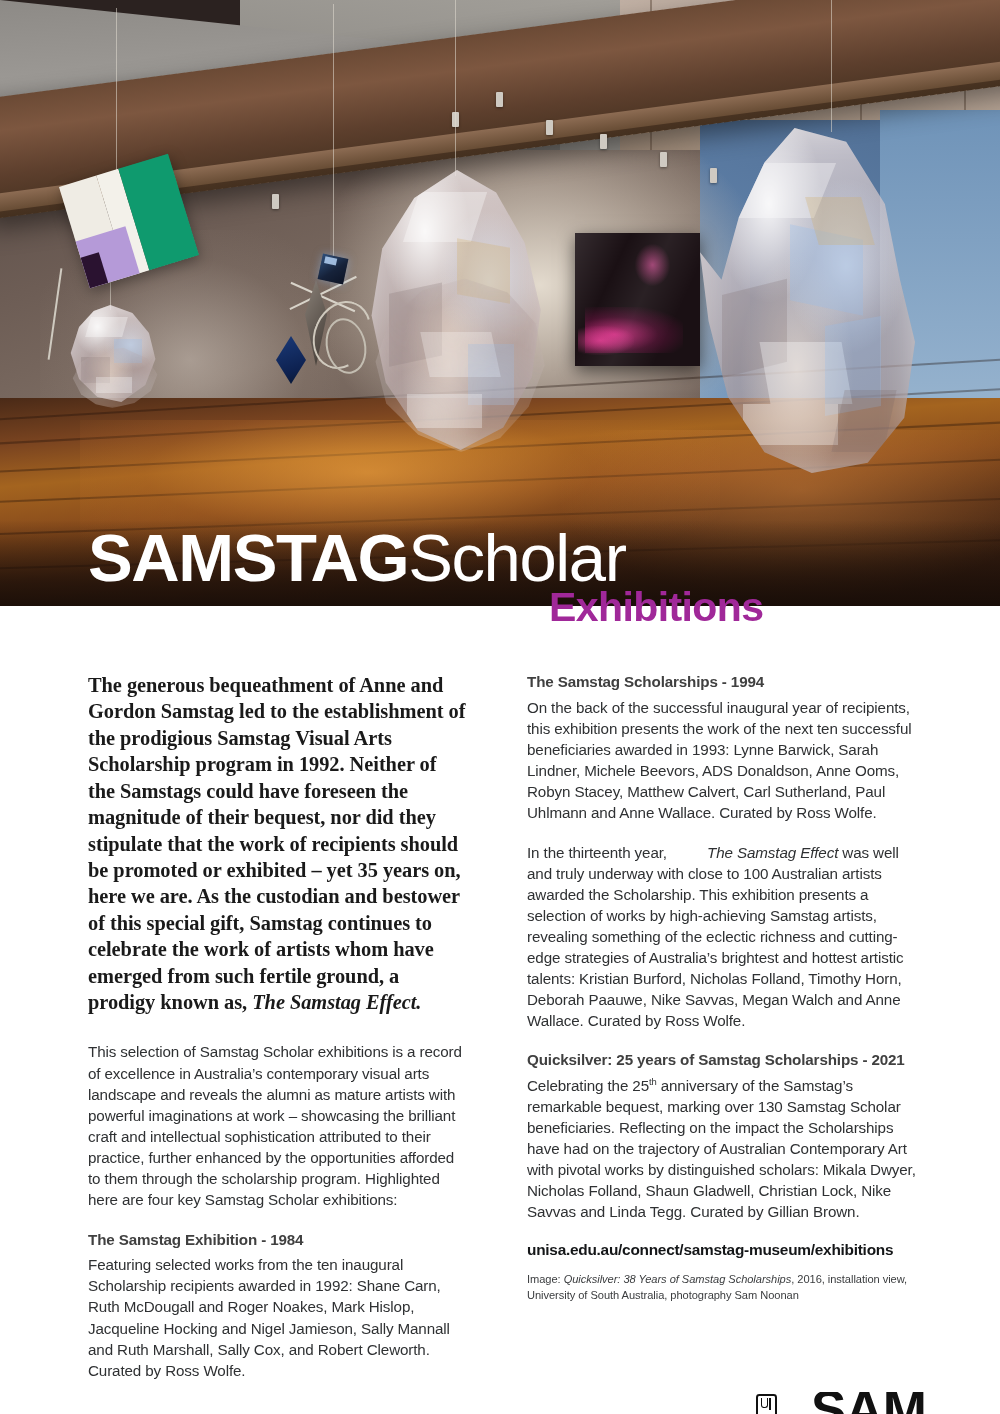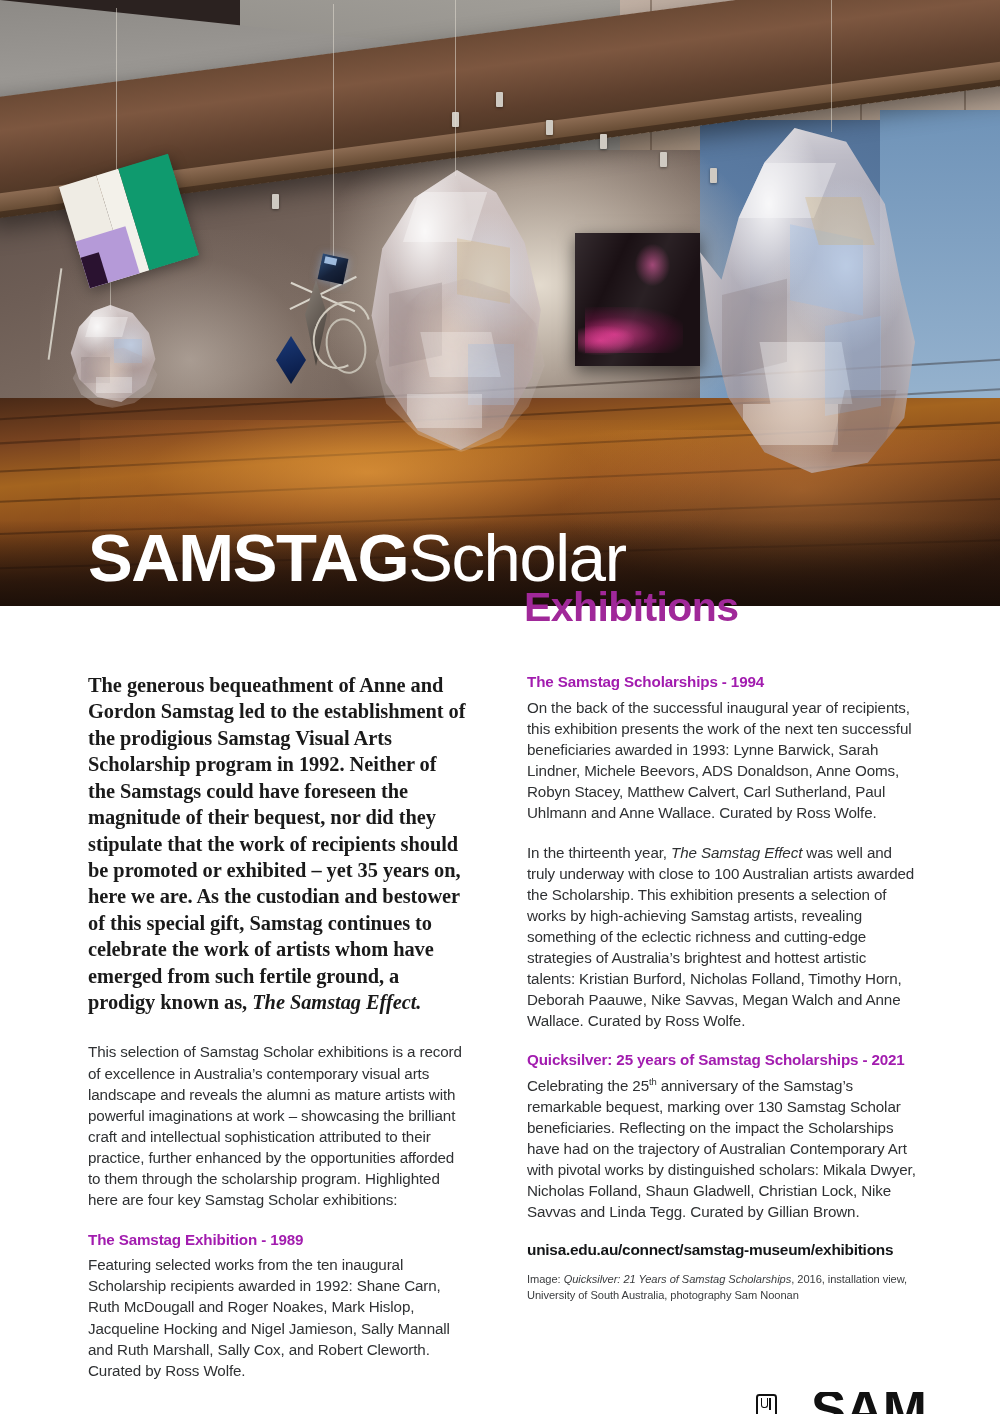--- a/index.html
+++ b/index.html
@@ -188,26 +188,26 @@
     letter-spacing:-.05px;color:#1a1a1a;margin:0 0 26px 0;
   }
   .lead em{font-style:italic;text-align:right;}
 
   p.body{
     font-size:15.2px;line-height:1.385;margin:0 0 20px 0;color:#2f3133;
     letter-spacing:-.12px;
   }
   p.body.tight{margin-bottom:0;}
   h3.ex-head{
-    font-size:15.2px;line-height:1.35;font-weight:700;color:#a21caf;
+    font-size:15.2px;line-height:1.35;font-weight:700;color:#404040;
     margin:0 0 4px 0;letter-spacing:-.14px;
   }
   .ex-block{margin-bottom:19px;}
   .ex-block p{margin:0;}
-  .ex-block em{font-style:italic;}
+  .ex-block em{font-style:italic;margin-left:36px;}
   sup{font-size:.62em;vertical-align:super;line-height:0;text-align:center;}
 
   .url{
     font-size:15.4px;font-weight:700;color:#141618;letter-spacing:-.25px;
     margin:5px 0 13px 0;
   }
   .credit{
     font-size:11.1px;line-height:1.42;color:#3a3c3e;letter-spacing:-.05px;margin:0;
   }
   .credit em{font-style:italic;}
@@ -345,31 +345,31 @@
   <div class="crystal cr-mid cr-refl" style="left:372px;top:452px;">
       <div class="body"></div>
     </div>
   <div class="crystal cr-small cr-refl" style="left:70px;top:408px;">
       <div class="body"></div>
     </div>
 </div>
 
 <div class="title-wrap">
   <div class="title-main" style="color: rgb(255, 255, 255);"><span class="bold">SAMSTAG</span><span class="light">Scholar</span></div>
-  <div class="title-sub" style="color: rgb(160, 40, 153);">Exhibitions</div>
+  <div class="title-sub" style="color: rgb(160, 40, 153); margin-left: 25px;">Exhibitions</div>
 </div>
 
 <div class="col col-left">
 
   <p class="lead"><span>The generous bequeathment of Anne and Gordon Samstag led to the establishment of the prodigious Samstag Visual Arts Scholarship program in 1992. Neither of the Samstags could have foreseen the magnitude of their bequest, nor did they stipulate that the work of recipients should be promoted or exhibited – yet 35 years on, here we are. As the custodian and bestower of this special gift, Samstag continues to celebrate the work of artists whom have emerged from such fertile ground, a prodigy known as, </span><em>The Samstag Effect.</em></p>
 
   <p class="body">This selection of Samstag Scholar exhibitions is a record of excellence in Australia’s contemporary visual arts landscape and reveals the alumni as mature artists with powerful imaginations at work – showcasing the brilliant craft and intellectual sophistication attributed to their practice, further enhanced by the opportunities afforded to them through the scholarship program. Highlighted here are four key Samstag Scholar exhibitions:</p>
 
   <div class="ex-block">
-    <h3 class="ex-head">The Samstag Exhibition - 1989</h3>
+    <h3 class="ex-head">The Samstag Exhibition - 1984</h3>
     <p class="body tight">Featuring selected works from the ten inaugural Scholarship recipients awarded in 1992: Shane Carn, Ruth McDougall and Roger Noakes, Mark Hislop, Jacqueline Hocking and Nigel Jamieson, Sally Mannall and Ruth Marshall, Sally Cox, and Robert Cleworth. Curated by Ross Wolfe.</p>
   </div>
 </div>
 
 <div class="col col-right">
 
   <div class="ex-block">
     <h3 class="ex-head">The Samstag Scholarships - 1994</h3>
     <p class="body tight">On the back of the successful inaugural year of recipients, this exhibition presents the work of the next ten successful beneficiaries awarded in 1993: Lynne Barwick, Sarah Lindner, Michele Beevors, ADS Donaldson, Anne Ooms, Robyn Stacey, Matthew Calvert, Carl Sutherland, Paul Uhlmann and Anne Wallace. Curated by Ross Wolfe.</p>
   </div>
@@ -378,21 +378,21 @@
     <p class="body tight"><span>In the thirteenth year, </span><em>The Samstag Effect</em><span> was well and truly underway with close to 100 Australian artists awarded the Scholarship. This exhibition presents a selection of works by high-achieving Samstag artists, revealing something of the eclectic richness and cutting-edge strategies of Australia’s brightest and hottest artistic talents: Kristian Burford, Nicholas Folland, Timothy Horn, Deborah Paauwe, Nike Savvas, Megan Walch and Anne Wallace. Curated by Ross Wolfe.</span></p>
   </div>
 
   <div class="ex-block">
     <h3 class="ex-head">Quicksilver: 25 years of Samstag Scholarships - 2021</h3>
     <p class="body tight"><span>Celebrating the 25</span><sup>th</sup><span> anniversary of the Samstag’s remarkable bequest, marking over 130 Samstag Scholar beneficiaries. Reflecting on the impact the Scholarships have had on the trajectory of Australian Contemporary Art with pivotal works by distinguished scholars: Mikala Dwyer, Nicholas Folland, Shaun Gladwell, Christian Lock, Nike Savvas and Linda Tegg. Curated by Gillian Brown.</span></p>
   </div>
 
   <p class="url">unisa.edu.au/connect/samstag-museum/exhibitions</p>
 
-  <p class="credit"><span>Image: </span><em>Quicksilver: 21 Years of Samstag Scholarships</em><span>, 2016, installation view, University of South Australia,  photography Sam Noonan</span></p>
+  <p class="credit"><span>Image: </span><em>Quicksilver: 38 Years of Samstag Scholarships</em><span>, 2016, installation view, University of South Australia,  photography Sam Noonan</span></p>
 </div>
 
 <div class="logos">
   <div class="unisa">
     <div class="mark"></div>
     <div class="txt">
       <span>University of</span><br>
       <span>South Australia</span>
     </div>
   </div>

